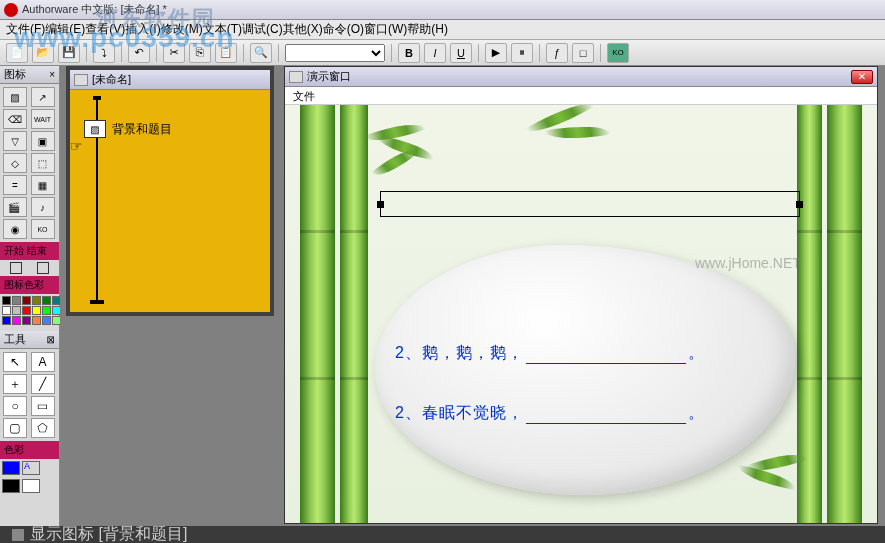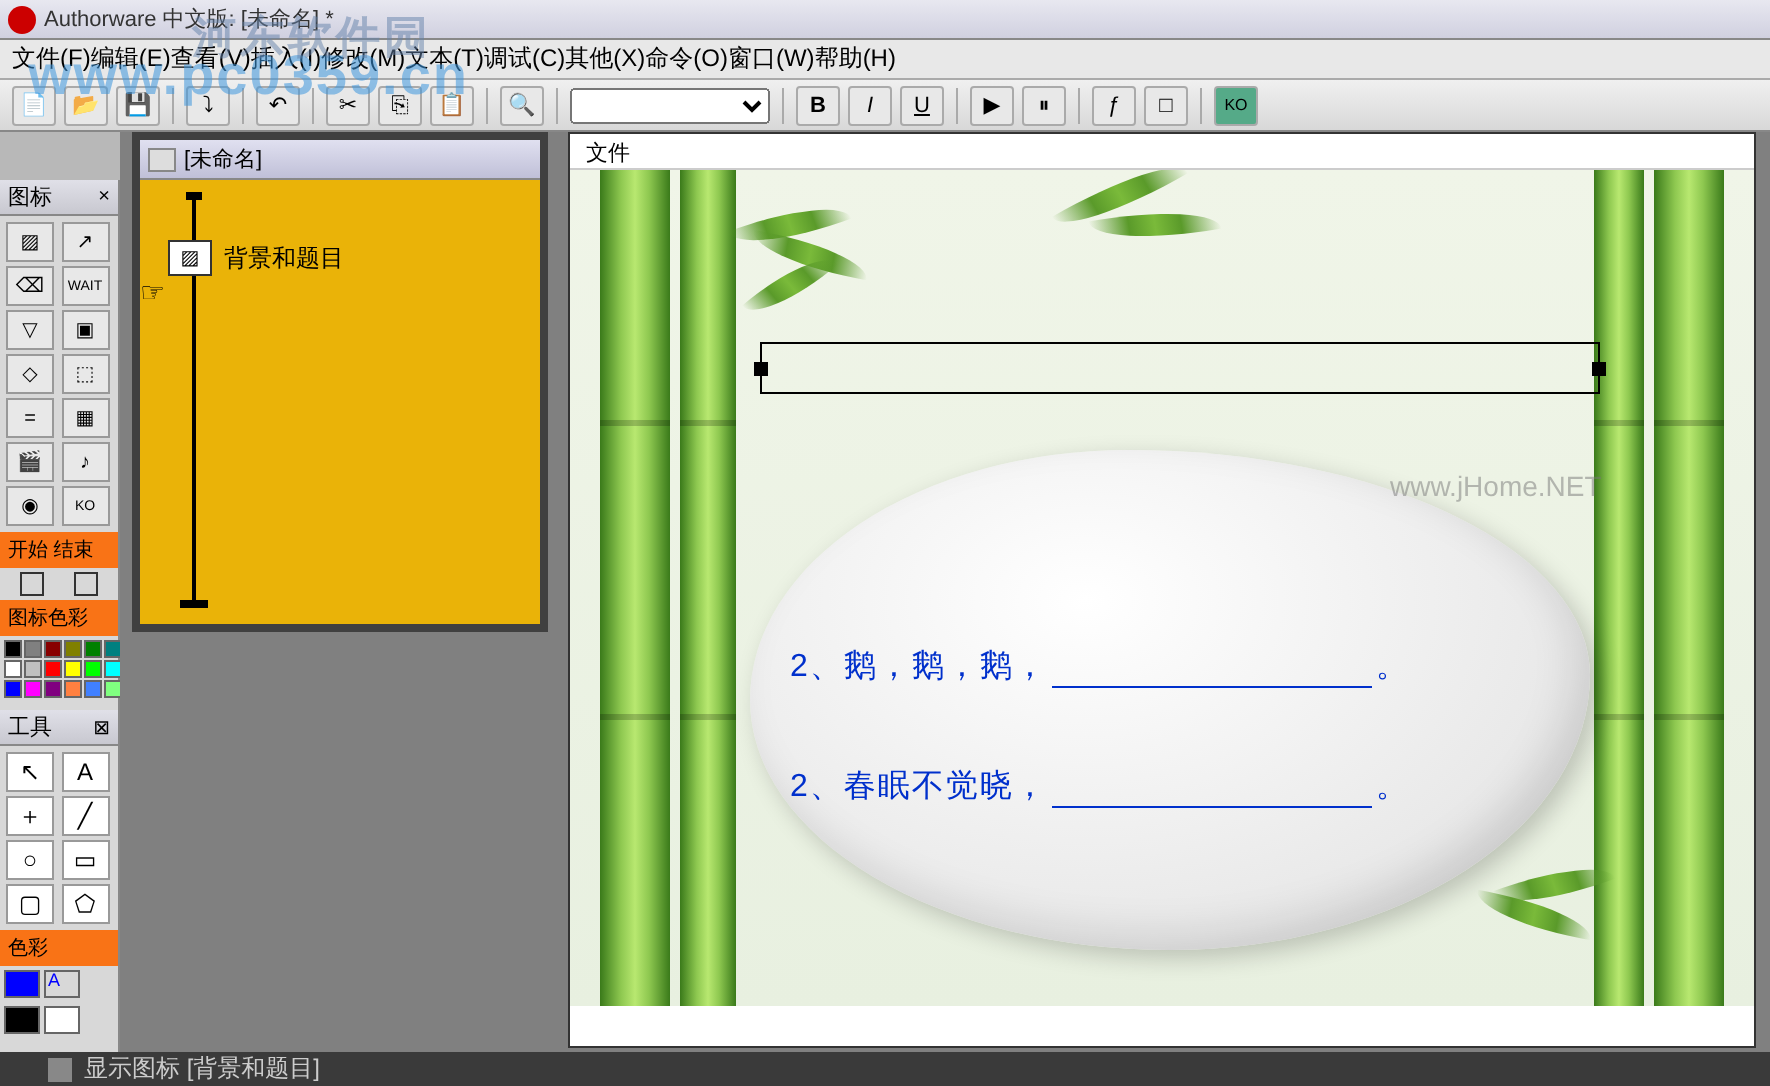--- a/index.html
+++ b/index.html
@@ -11,26 +11,26 @@
 .menubar { height: 20px; background: #e8e8e8; display: flex; align-items: center; padding: 0 6px; font-size: 12px; border-bottom: 1px solid #aaa; }
 .menubar span { cursor: pointer; }
 
 .toolbar { height: 26px; background: linear-gradient(#f0f0f0, #d8d8d8); display: flex; align-items: center; padding: 0 6px; gap: 4px; border-bottom: 1px solid #888; }
 .toolbar .tbtn { width: 22px; height: 20px; background: #e8e8e8; border: 1px solid #aaa; border-radius: 2px; display: flex; align-items: center; justify-content: center; font-size: 11px; cursor: pointer; }
 .toolbar .sep { width: 1px; height: 18px; background: #aaa; margin: 0 2px; }
 .toolbar select { height: 18px; font-size: 11px; width: 100px; }
 
 .main { display: flex; height: 460px; }
 
-.leftpanel { width: 60px; background: #d8d8d8; border-right: 1px solid #888; display: flex; flex-direction: column; margin-top: 24px; }
+.leftpanel { width: 60px; background: #d8d8d8; border-right: 1px solid #888; display: flex; flex-direction: column; }
 .panel-header { height: 18px; background: linear-gradient(#e0e0e8, #c8c8d0); font-size: 11px; padding: 2px 4px; border-bottom: 1px solid #888; display: flex; align-items: center; justify-content: space-between; }
 .panel-header .close-x { font-size: 10px; cursor: pointer; }
 .icon-grid { display: grid; grid-template-columns: 1fr 1fr; gap: 2px; padding: 3px; }
 .icon-grid .ibtn { width: 24px; height: 20px; background: #e8e8e8; border: 1px solid #999; font-size: 10px; display: flex; align-items: center; justify-content: center; cursor: pointer; }
-.section-label { font-size: 10px; padding: 2px 4px; background: #f97316; }
+.section-label { font-size: 10px; padding: 2px 4px; background: #be185d; }
 .color-grid { display: grid; grid-template-columns: repeat(6, 1fr); gap: 1px; padding: 2px; }
 .color-grid div { width: 9px; height: 9px; border: 1px solid #666; }
 
 .tool-panel { margin-top: 4px; }
 .tool-grid { display: grid; grid-template-columns: 1fr 1fr; gap: 2px; padding: 3px; }
 .tool-grid .tbtn2 { width: 24px; height: 20px; background: #fff; border: 1px solid #999; display: flex; align-items: center; justify-content: center; font-size: 12px; cursor: pointer; }
 
 .workspace { flex: 1; background: #808080; position: relative; }
 
 .flowwin { position: absolute; left: 6px; top: 0; width: 208px; height: 250px; background: #eab308; border: 4px solid #404040; }
@@ -77,21 +77,21 @@
 .sel-box .h1 { left: -4px; top: 9px; }
 .sel-box .h2 { right: -4px; top: 9px; }
 
 .poem-title { position: absolute; left: 110px; top: 88px; font-size: 22px; font-weight: bold; color: #0030cc; font-family: "KaiTi", serif; letter-spacing: 2px; }
 .poem-line { position: absolute; font-size: 16px; color: #0030cc; font-family: "KaiTi", serif; letter-spacing: 1px; }
 .poem-line.p1 { left: 110px; top: 178px; }
 .poem-line.p2 { left: 110px; top: 238px; }
 .poem-line.p3 { left: 110px; top: 298px; }
 .poem-line .blank { display: inline-block; border-bottom: 1px solid #0030cc; width: 160px; height: 16px; vertical-align: bottom; margin: 0 2px; }
 
-.statusbar { height: 17px; background: #3a3a3a; color: #ccc; font-size: 12px; padding: 1px 24px; display: flex; align-items: center; }
+.statusbar { height: 17px; background: #3a3a3a; color: #ccc; font-size: 16px; padding: 1px 12px; display: flex; align-items: center; }
 .statusbar .sicon { width: 12px; height: 12px; background: #888; margin-right: 6px; }
 
 .watermark { position: absolute; top: 22px; left: 14px; font-size: 28px; color: rgba(60,150,220,0.55); font-weight: bold; pointer-events: none; z-index: 999; letter-spacing: 1px; }
 .watermark2 { position: absolute; top: 150px; left: 410px; font-size: 14px; color: rgba(120,120,120,0.5); pointer-events: none; z-index: 999; }
 .watermark3 { position: absolute; top: 4px; left: 96px; font-size: 22px; color: rgba(100,130,170,0.5); font-weight: bold; pointer-events: none; z-index: 999; letter-spacing: 2px; }
 
 .bicolor { display: flex; padding: 2px; gap: 2px; }
 .bicolor div { width: 18px; height: 14px; border: 1px solid #666; }
 </style>
 </head>
@@ -237,20 +237,27 @@
         <div class="flow-line"></div>
         <div class="flow-hand">☞</div>
         <div class="flow-item">
           <div class="ficon">▨</div>
           <span>背景和题目</span>
         </div>
       </div>
     </div>
 
     <div class="presentwin">
+      <div class="presentwin-title">
+        <div class="left">
+          <span class="wicon"></span>
+          <span>演示窗口</span>
+        </div>
+        <div class="closebtn">✕</div>
+      </div>
       <div class="presentwin-menu">
         <span>文件</span>
       </div>
       <div class="presentwin-canvas">
         <div class="watermark2">www.jHome.NET</div>
         <div class="bamboo b1"></div>
         <div class="bamboo b2"></div>
         <div class="bamboo b3"></div>
         <div class="bamboo b4"></div>
         <div class="leaf l1"></div>

